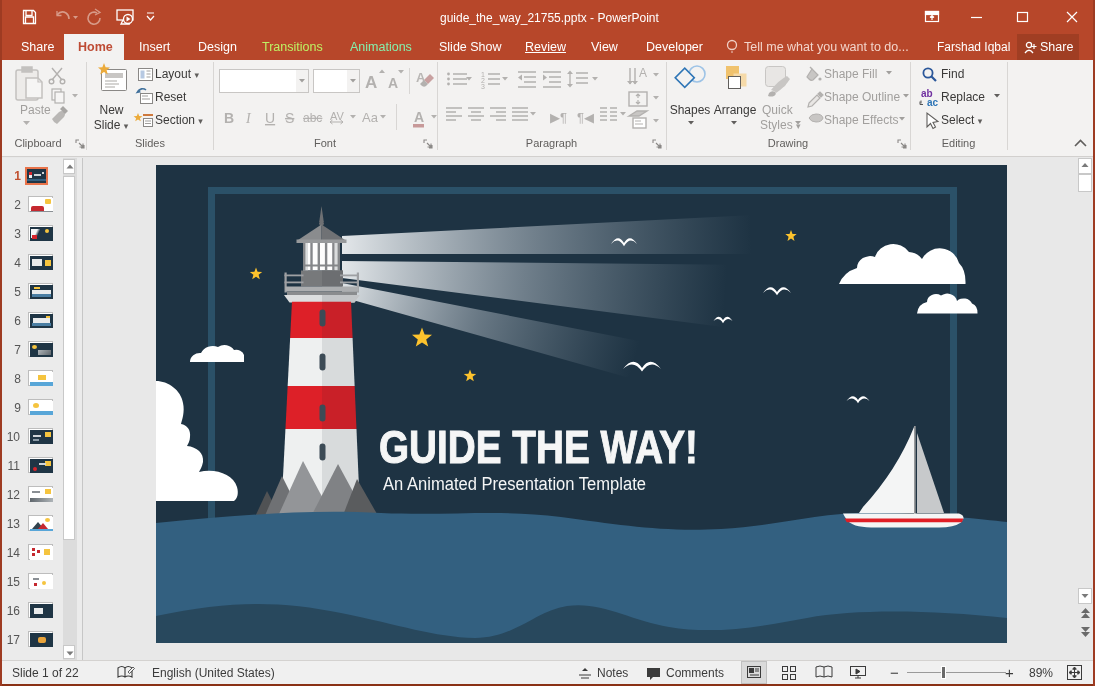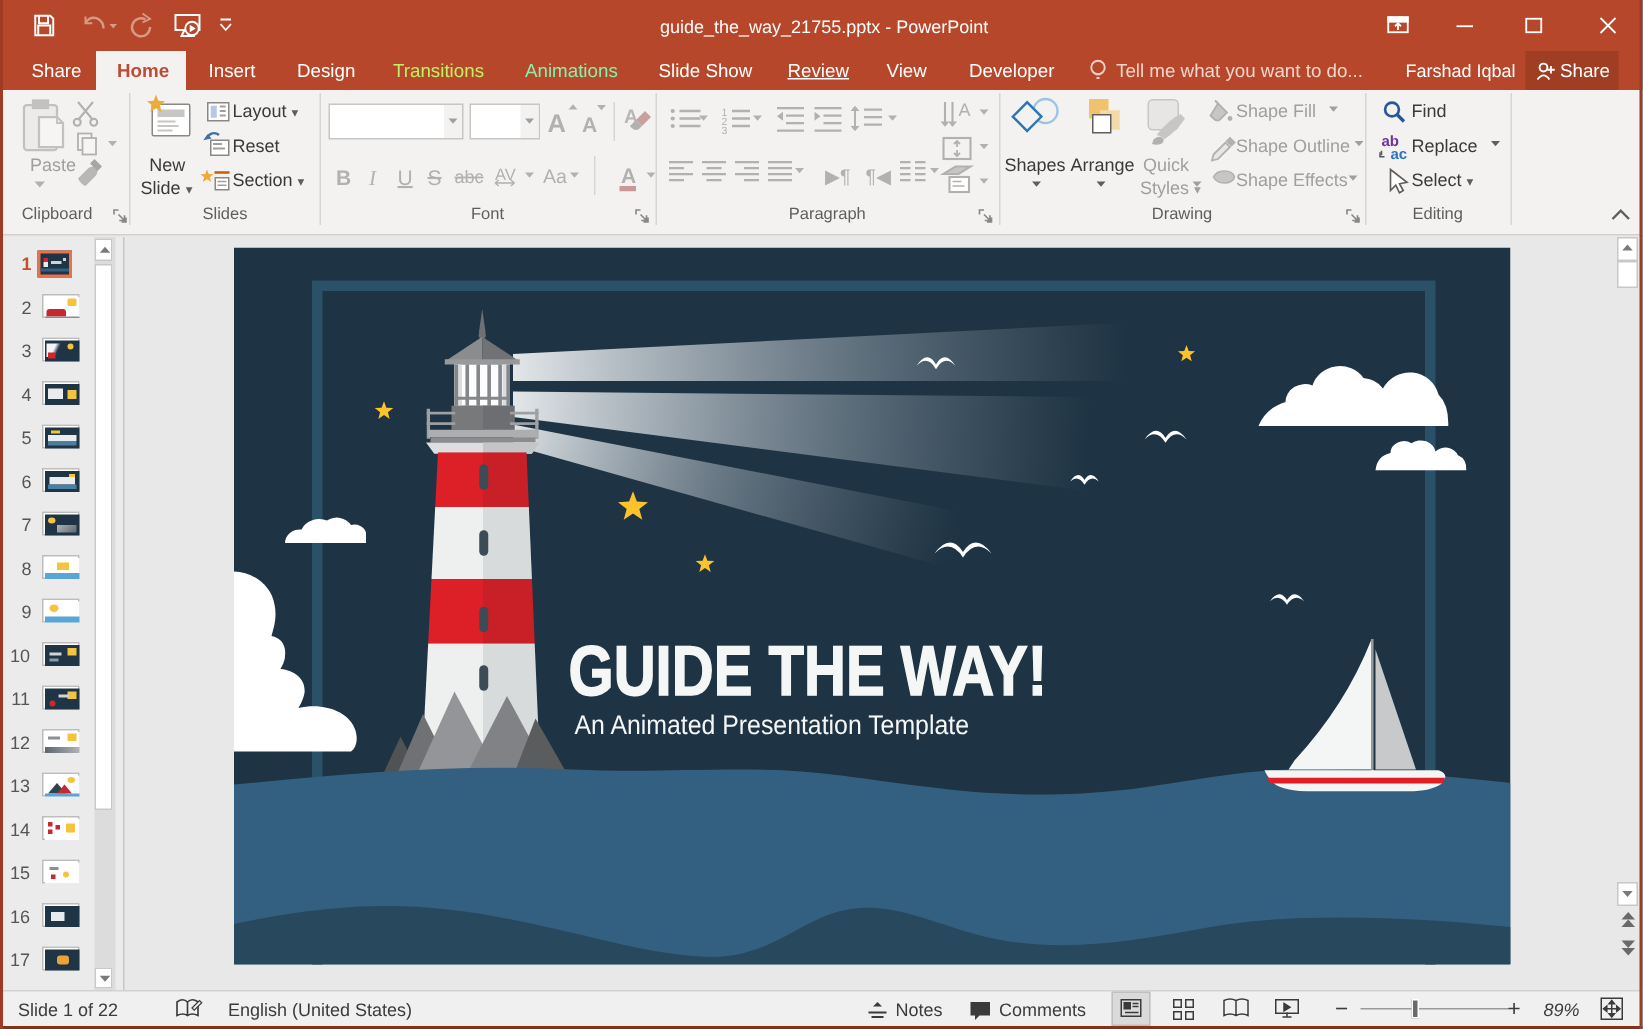--- a/index.html
+++ b/index.html
@@ -642,21 +642,21 @@
       <g stroke="#3B3B3B" fill="none">
         <rect x="5.5" y="5.5" width="15" height="9"></rect>
         <path d="M10,17 h6 M13,14 v3"></path>
         <path d="M11,8 l4,2.5 l-4,2.5 z" fill="#3B3B3B"></path>
       </g>
     </svg>
  <div style="position:absolute;left:890px;top:3px;font-size:15px;color:#3B3B3B;">−</div>
  <div style="position:absolute;left:907px;top:11px;width:99px;height:1px;background:#9A9A9A;"></div>
  <div style="position:absolute;left:941px;top:5px;width:5px;height:13px;background:#6A6A6A;border:1px solid #fff;"></div>
  <div style="position:absolute;left:1005px;top:3px;font-size:15px;color:#3B3B3B;">+</div>
- <div style="position:absolute;left:1029px;top:5px;font-style:italic;">89%</div>
+ <div style="position:absolute;left:1029px;top:5px;">89%</div>
  <svg width="22" height="22" style="position:absolute;left:1064px;top:1px;">
       <g stroke="#3B3B3B" fill="none">
         <rect x="3.5" y="3.5" width="14" height="14"></rect>
         <path d="M10.5,6 v9 M6,10.5 h9"></path>
         <path d="M10.5,5 l-1.8,2.2 h3.6 z M10.5,16 l-1.8,-2.2 h3.6 z M5,10.5 l2.2,-1.8 v3.6 z M16,10.5 l-2.2,-1.8 v3.6 z" fill="#3B3B3B"></path>
       </g>
     </svg>
 </div>
 <div class="sideedge" style="left:0;"></div>
 <div class="sideedge" style="left:1093px;"></div>

